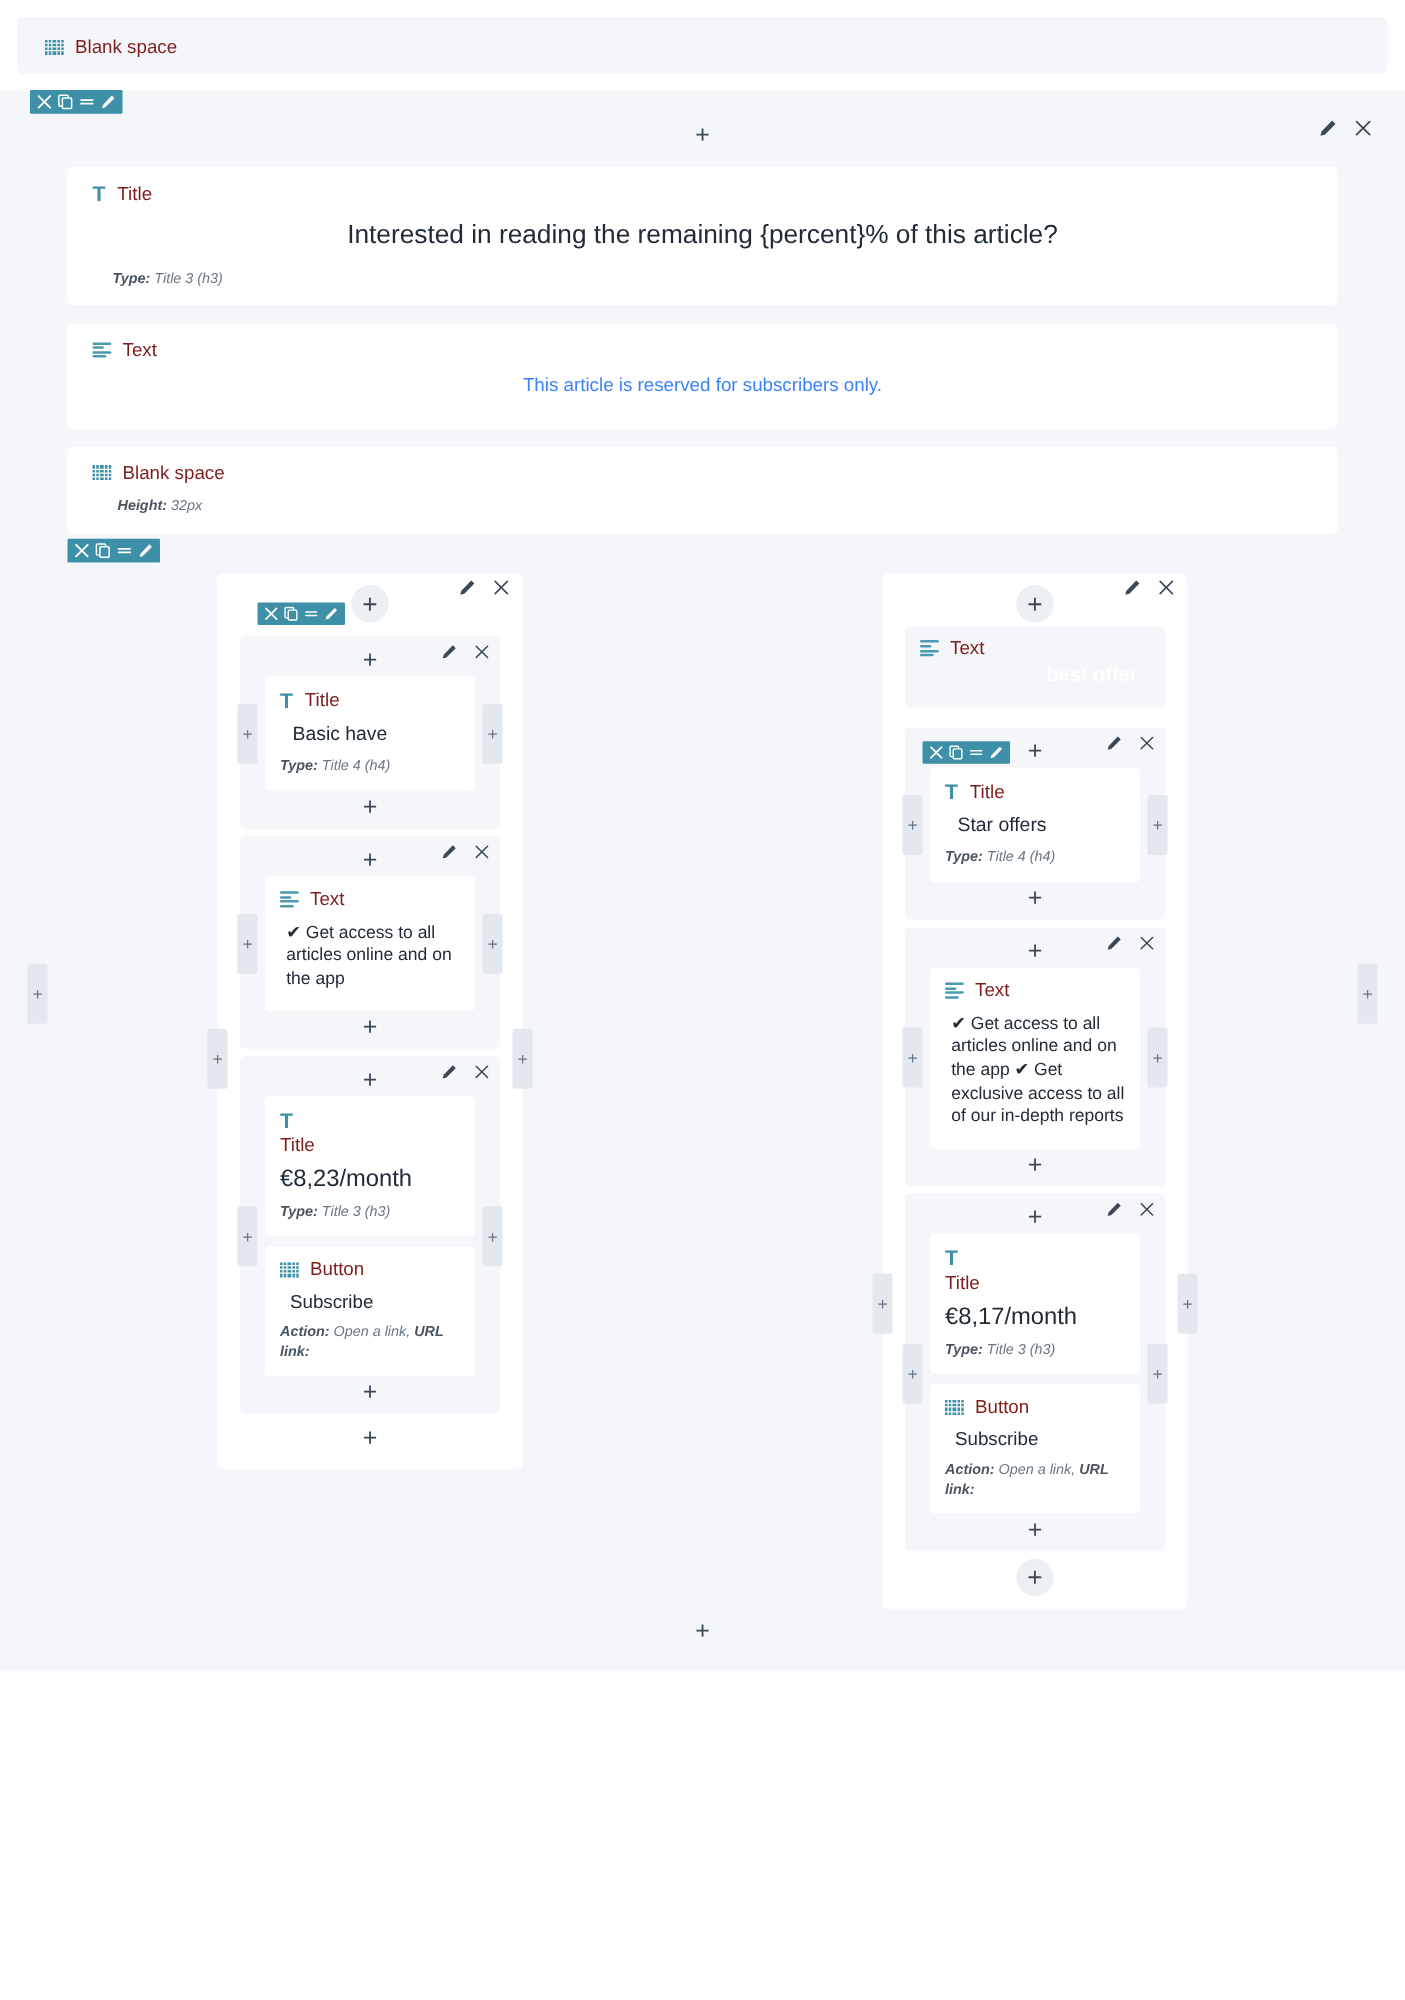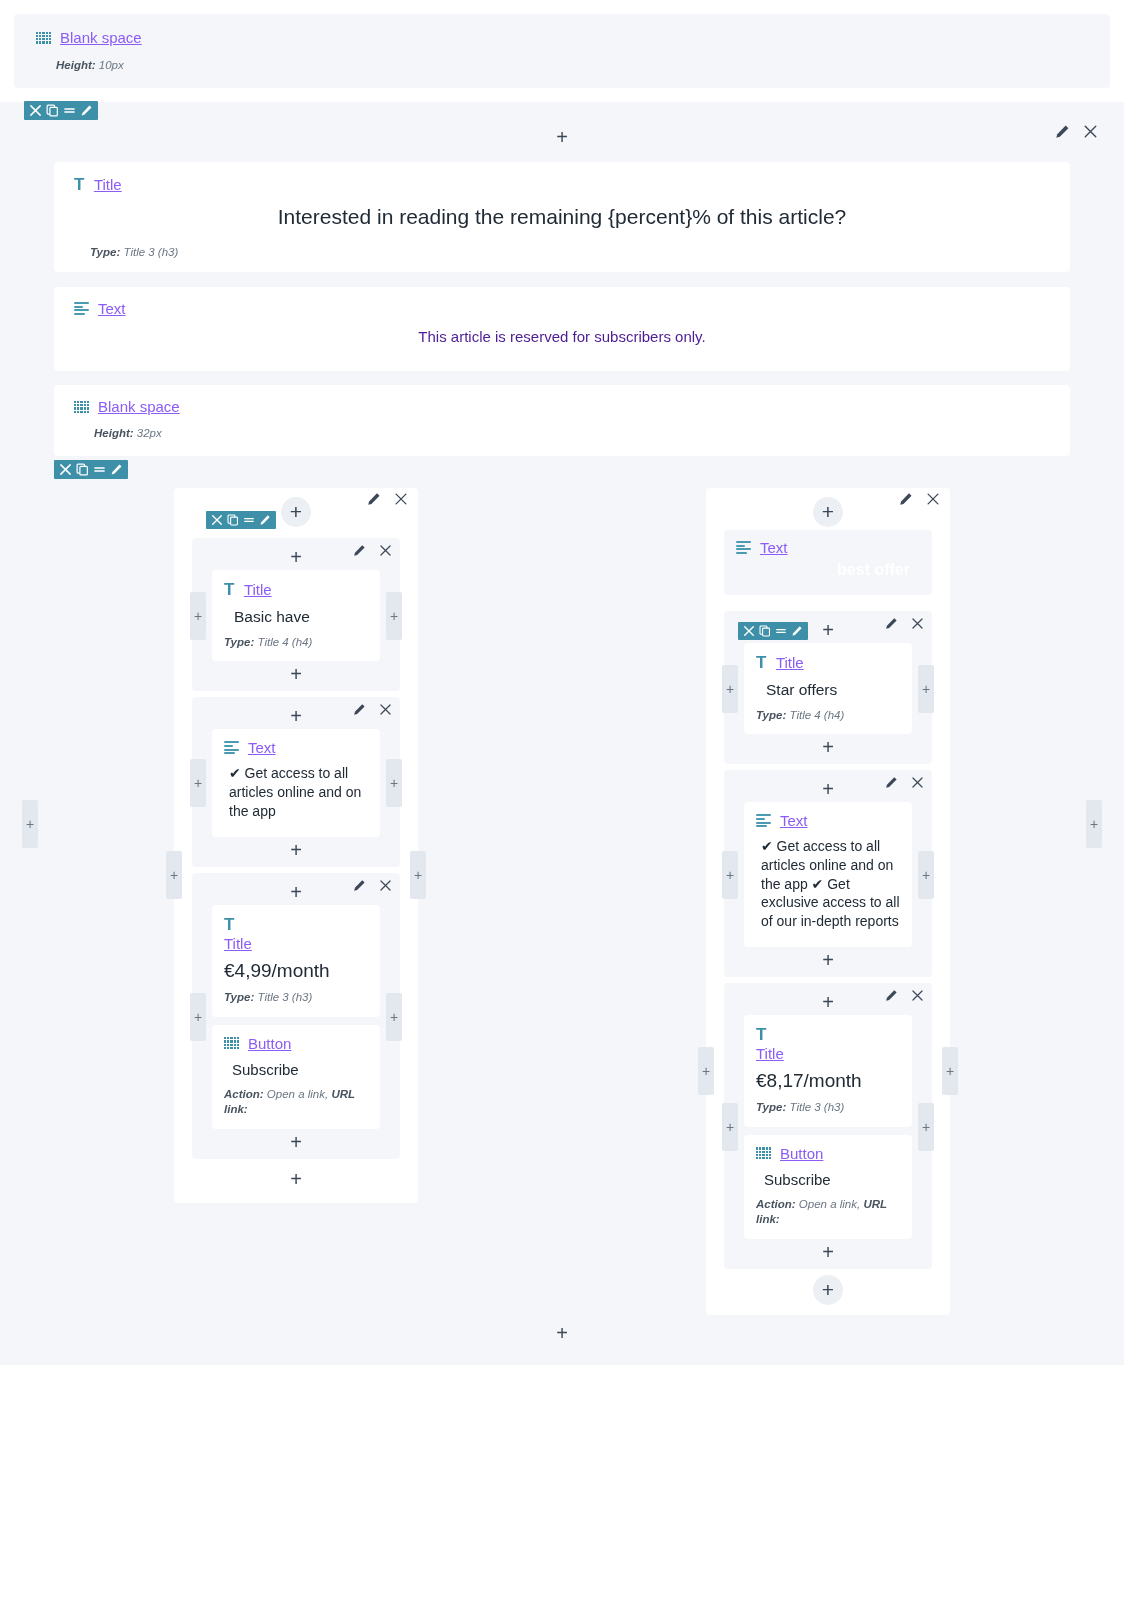--- a/index.html
+++ b/index.html
@@ -18,23 +18,22 @@
     padding: 0;
   }
 
   .blk-head {
     display: flex;
     align-items: center;
     gap: 9px;
   }
   .blk-label {
     font-size: 15px;
-    color: #8b5cf6;
+    color: #7f1d1d;
     line-height: 1;
-    text-decoration: underline;
   }
   .blk-meta {
     font-size: 11.5px;
     color: #6b7683;
     font-style: italic;
     line-height: 1.35;
   }
   .blk-meta b { font-style: italic; font-weight: 700; color: #49545f; }
 
   
@@ -211,21 +210,21 @@
     text-align: center;
     font-size: 21px;
     color: #212b36;
     padding: 12px 0 16px 0;
     font-weight: 400;
   }
   .big-text {
     text-align: center;
     font-size: 15px;
     line-height: 1.42;
-    color: #4c1d95;
+    color: #3b82f6;
     padding: 10px 0 10px 0;
   }
   .best-offer {
     text-align: right;
     font-weight: 700;
     font-size: 16px;
     color: #ffffff;
     padding: 6px 10px 8px 0;
   }
 </style>
@@ -252,24 +251,20 @@
           <i></i>
           <i></i>
           <i></i>
           <i></i>
           <i></i>
           <i></i>
           <i></i>
           <i></i>
         </span>
       <span class="blk-label">Blank space</span>
-    </div>
-    <div class="blk-meta" style="margin:13px 0 0 20px;">
-      <b>Height:</b>
-      <span>10px</span>
     </div>
   </div>
 
   <div style="position:relative; margin:14px 0 0 0;">
 
     <div class="tb" style="left:24px; top:-1px;">
       <span>
         <svg width="13" height="13" viewBox="0 0 14 14">
             <path d="M2 2 L12 12 M12 2 L2 12" stroke="#fff" stroke-width="1.6" fill="none" stroke-linecap="round"></path>
           </svg>
@@ -535,21 +530,21 @@
                   <span class="plus-bare">+</span>
                 </div>
                 <div class="subblock-flex">
                   <div class="plus-side" style="margin-left:-2px;">+</div>
                   <div style="flex:1; min-width:0; margin:0 6px;">
                     <div class="inner-card">
                       <div>
                         <div class="ico ico-title">T</div>
                         <div class="blk-label" style="margin-top:2px;">Title</div>
                       </div>
-                      <div class="price">€4,99/month</div>
+                      <div class="price">€8,23/month</div>
                       <div class="blk-meta">
                         <b>Type:</b>
                         <span>Title 3 (h3)</span>
                       </div>
                     </div>
                     <div class="inner-card">
                       <div class="blk-head">
                         <span class="ico ico-grid">
                             <i></i>
                             <i></i>

